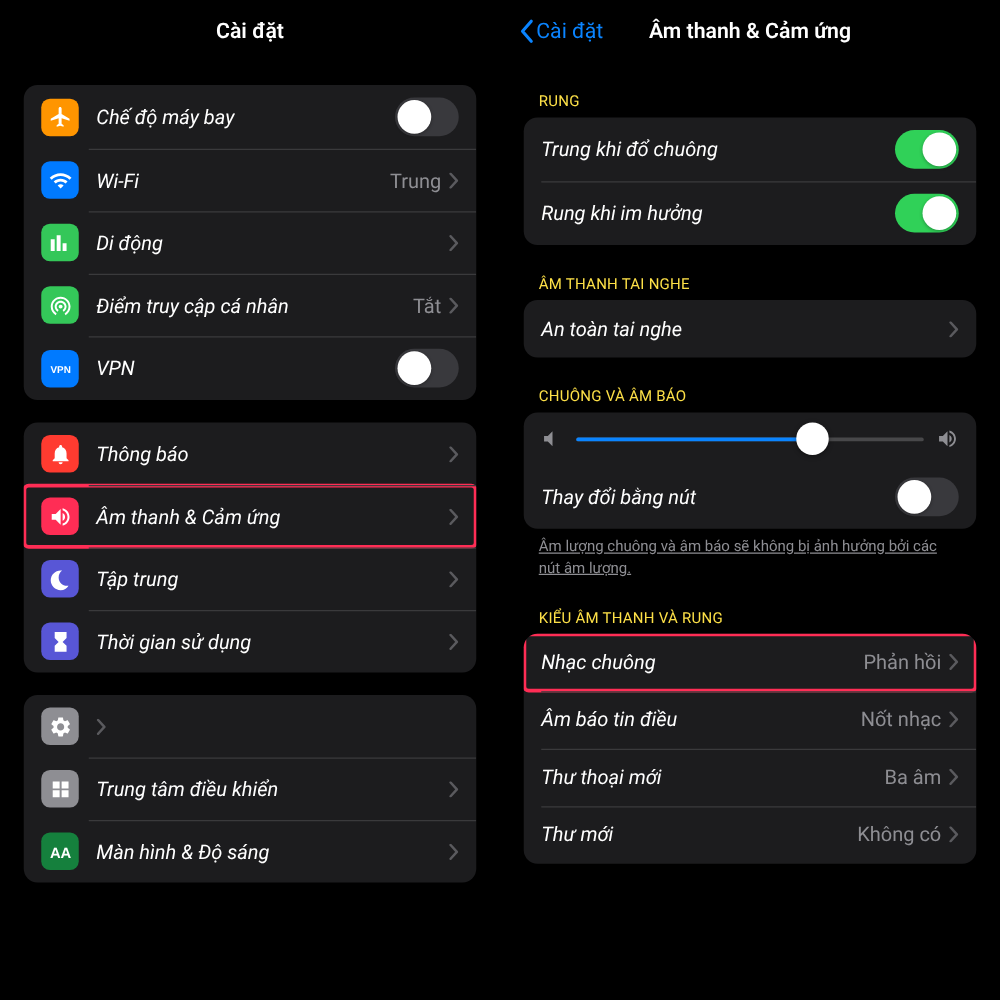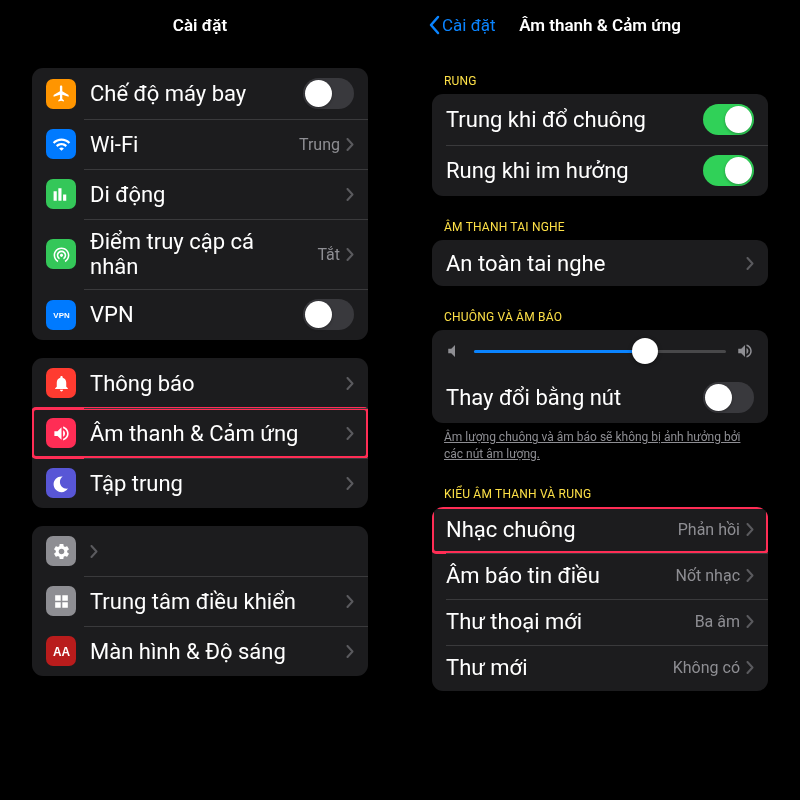--- a/index.html
+++ b/index.html
@@ -11,21 +11,21 @@
     height: 800px;
     display: flex;
     overflow: hidden;
   }
   .panel {
     width: 400px;
     height: 800px;
     background: #000;
     overflow: hidden;
     position: relative;
-    padding: 0 20px;
+    padding: 0 7px;
   }
   .header {
     height: 50px;
     display: flex;
     align-items: center;
     justify-content: center;
     position: relative;
     padding: 0 12px;
   }
   .header-title {
@@ -89,23 +89,24 @@
     width: 30px;
     height: 30px;
     border-radius: 7px;
     display: flex;
     align-items: center;
     justify-content: center;
     margin-right: 14px;
     flex-shrink: 0;
   }
   .row-label {
-    font-size: 22px;
+    font-size: 16px;
     color: #fff;
     flex: 1;
+    font-style: italic;
   }
   .row-value {
     font-size: 16px;
     color: #8e8e93;
     margin-right: 6px;
     margin-left: 40px;
   }
   .chevron {
     width: 8px;
     height: 13px;
@@ -276,20 +277,33 @@
             <path fill="#fff" d="M12 3c.5 0 1 .04 1.5.12-2.1 1.6-3.5 4.1-3.5 6.88 0 4.7 3.8 8.5 8.5 8.5.5 0 1-.05 1.5-.13C18.5 21 15.5 23 12 23 6.5 23 2 18.5 2 13S6.5 3 12 3z"></path>
           </svg>
         </div>
         <span class="row-label">Tập trung</span>
         <span class="chevron">
           <svg viewBox="0 0 8 13">
             <path d="M1.5 1 L6.5 6.5 L1.5 12" stroke="#5a5a5e" stroke-width="2" fill="none" stroke-linecap="round" stroke-linejoin="round"></path>
           </svg>
         </span>
       </div>
+      <div class="row">
+        <div class="icon-box" style="background:#5856d6">
+          <svg viewBox="0 0 24 24" width="19" height="19">
+            <path fill="#fff" d="M6 2v6h.01L6 8.01 10 12l-4 4 .01.01H6V22h12v-5.99h-.01L18 16l-4-4 4-3.99-.01-.01H18V2H6z"></path>
+          </svg>
+        </div>
+        <span class="row-label">Thời gian sử dụng</span>
+        <span class="chevron">
+          <svg viewBox="0 0 8 13">
+            <path d="M1.5 1 L6.5 6.5 L1.5 12" stroke="#5a5a5e" stroke-width="2" fill="none" stroke-linecap="round" stroke-linejoin="round"></path>
+          </svg>
+        </span>
+      </div>
     </div>
   <div class="group" id="left-g3">
       <div class="row">
         <div class="icon-box" style="background:#8e8e93">
           <svg viewBox="0 0 24 24" width="19" height="19">
             <path fill="#fff" d="M19.14 12.94c.04-.3.06-.61.06-.94 0-.32-.02-.64-.07-.94l2.03-1.58c.18-.14.23-.41.12-.61l-1.92-3.32c-.12-.22-.37-.29-.59-.22l-2.39.96c-.5-.38-1.03-.7-1.62-.94l-.36-2.54c-.04-.24-.24-.41-.48-.41h-3.84c-.24 0-.43.17-.47.41l-.36 2.54c-.59.24-1.13.57-1.62.94l-2.39-.96c-.22-.08-.47 0-.59.22L2.74 8.87c-.12.21-.08.47.12.61l2.03 1.58c-.05.3-.09.63-.09.94s.02.64.07.94l-2.03 1.58c-.18.14-.23.41-.12.61l1.92 3.32c.12.22.37.29.59.22l2.39-.96c.5.38 1.03.7 1.62.94l.36 2.54c.05.24.24.41.48.41h3.84c.24 0 .44-.17.47-.41l.36-2.54c.59-.24 1.13-.56 1.62-.94l2.39.96c.22.08.47 0 .59-.22l1.92-3.32c.12-.22.07-.47-.12-.61l-2.01-1.58zM12 15.6c-1.98 0-3.6-1.62-3.6-3.6s1.62-3.6 3.6-3.6 3.6 1.62 3.6 3.6-1.62 3.6-3.6 3.6z"></path>
           </svg>
         </div>
         <span class="chevron">
           <svg viewBox="0 0 8 13">
@@ -304,21 +318,21 @@
           </svg>
         </div>
         <span class="row-label">Trung tâm điều khiển</span>
         <span class="chevron">
           <svg viewBox="0 0 8 13">
             <path d="M1.5 1 L6.5 6.5 L1.5 12" stroke="#5a5a5e" stroke-width="2" fill="none" stroke-linecap="round" stroke-linejoin="round"></path>
           </svg>
         </span>
       </div>
       <div class="row">
-        <div class="icon-box" style="background:#b91c1c">
+        <div class="icon-box" style="background:#15803d">
           <svg viewBox="0 0 24 24" width="19" height="19">
             <text x="12" y="18" font-size="15" font-weight="700" fill="#fff" text-anchor="middle" font-family="sans-serif">AA</text>
           </svg>
         </div>
         <span class="row-label">Màn hình &amp; Độ sáng</span>
         <span class="chevron">
           <svg viewBox="0 0 8 13">
             <path d="M1.5 1 L6.5 6.5 L1.5 12" stroke="#5a5a5e" stroke-width="2" fill="none" stroke-linecap="round" stroke-linejoin="round"></path>
           </svg>
         </span>

